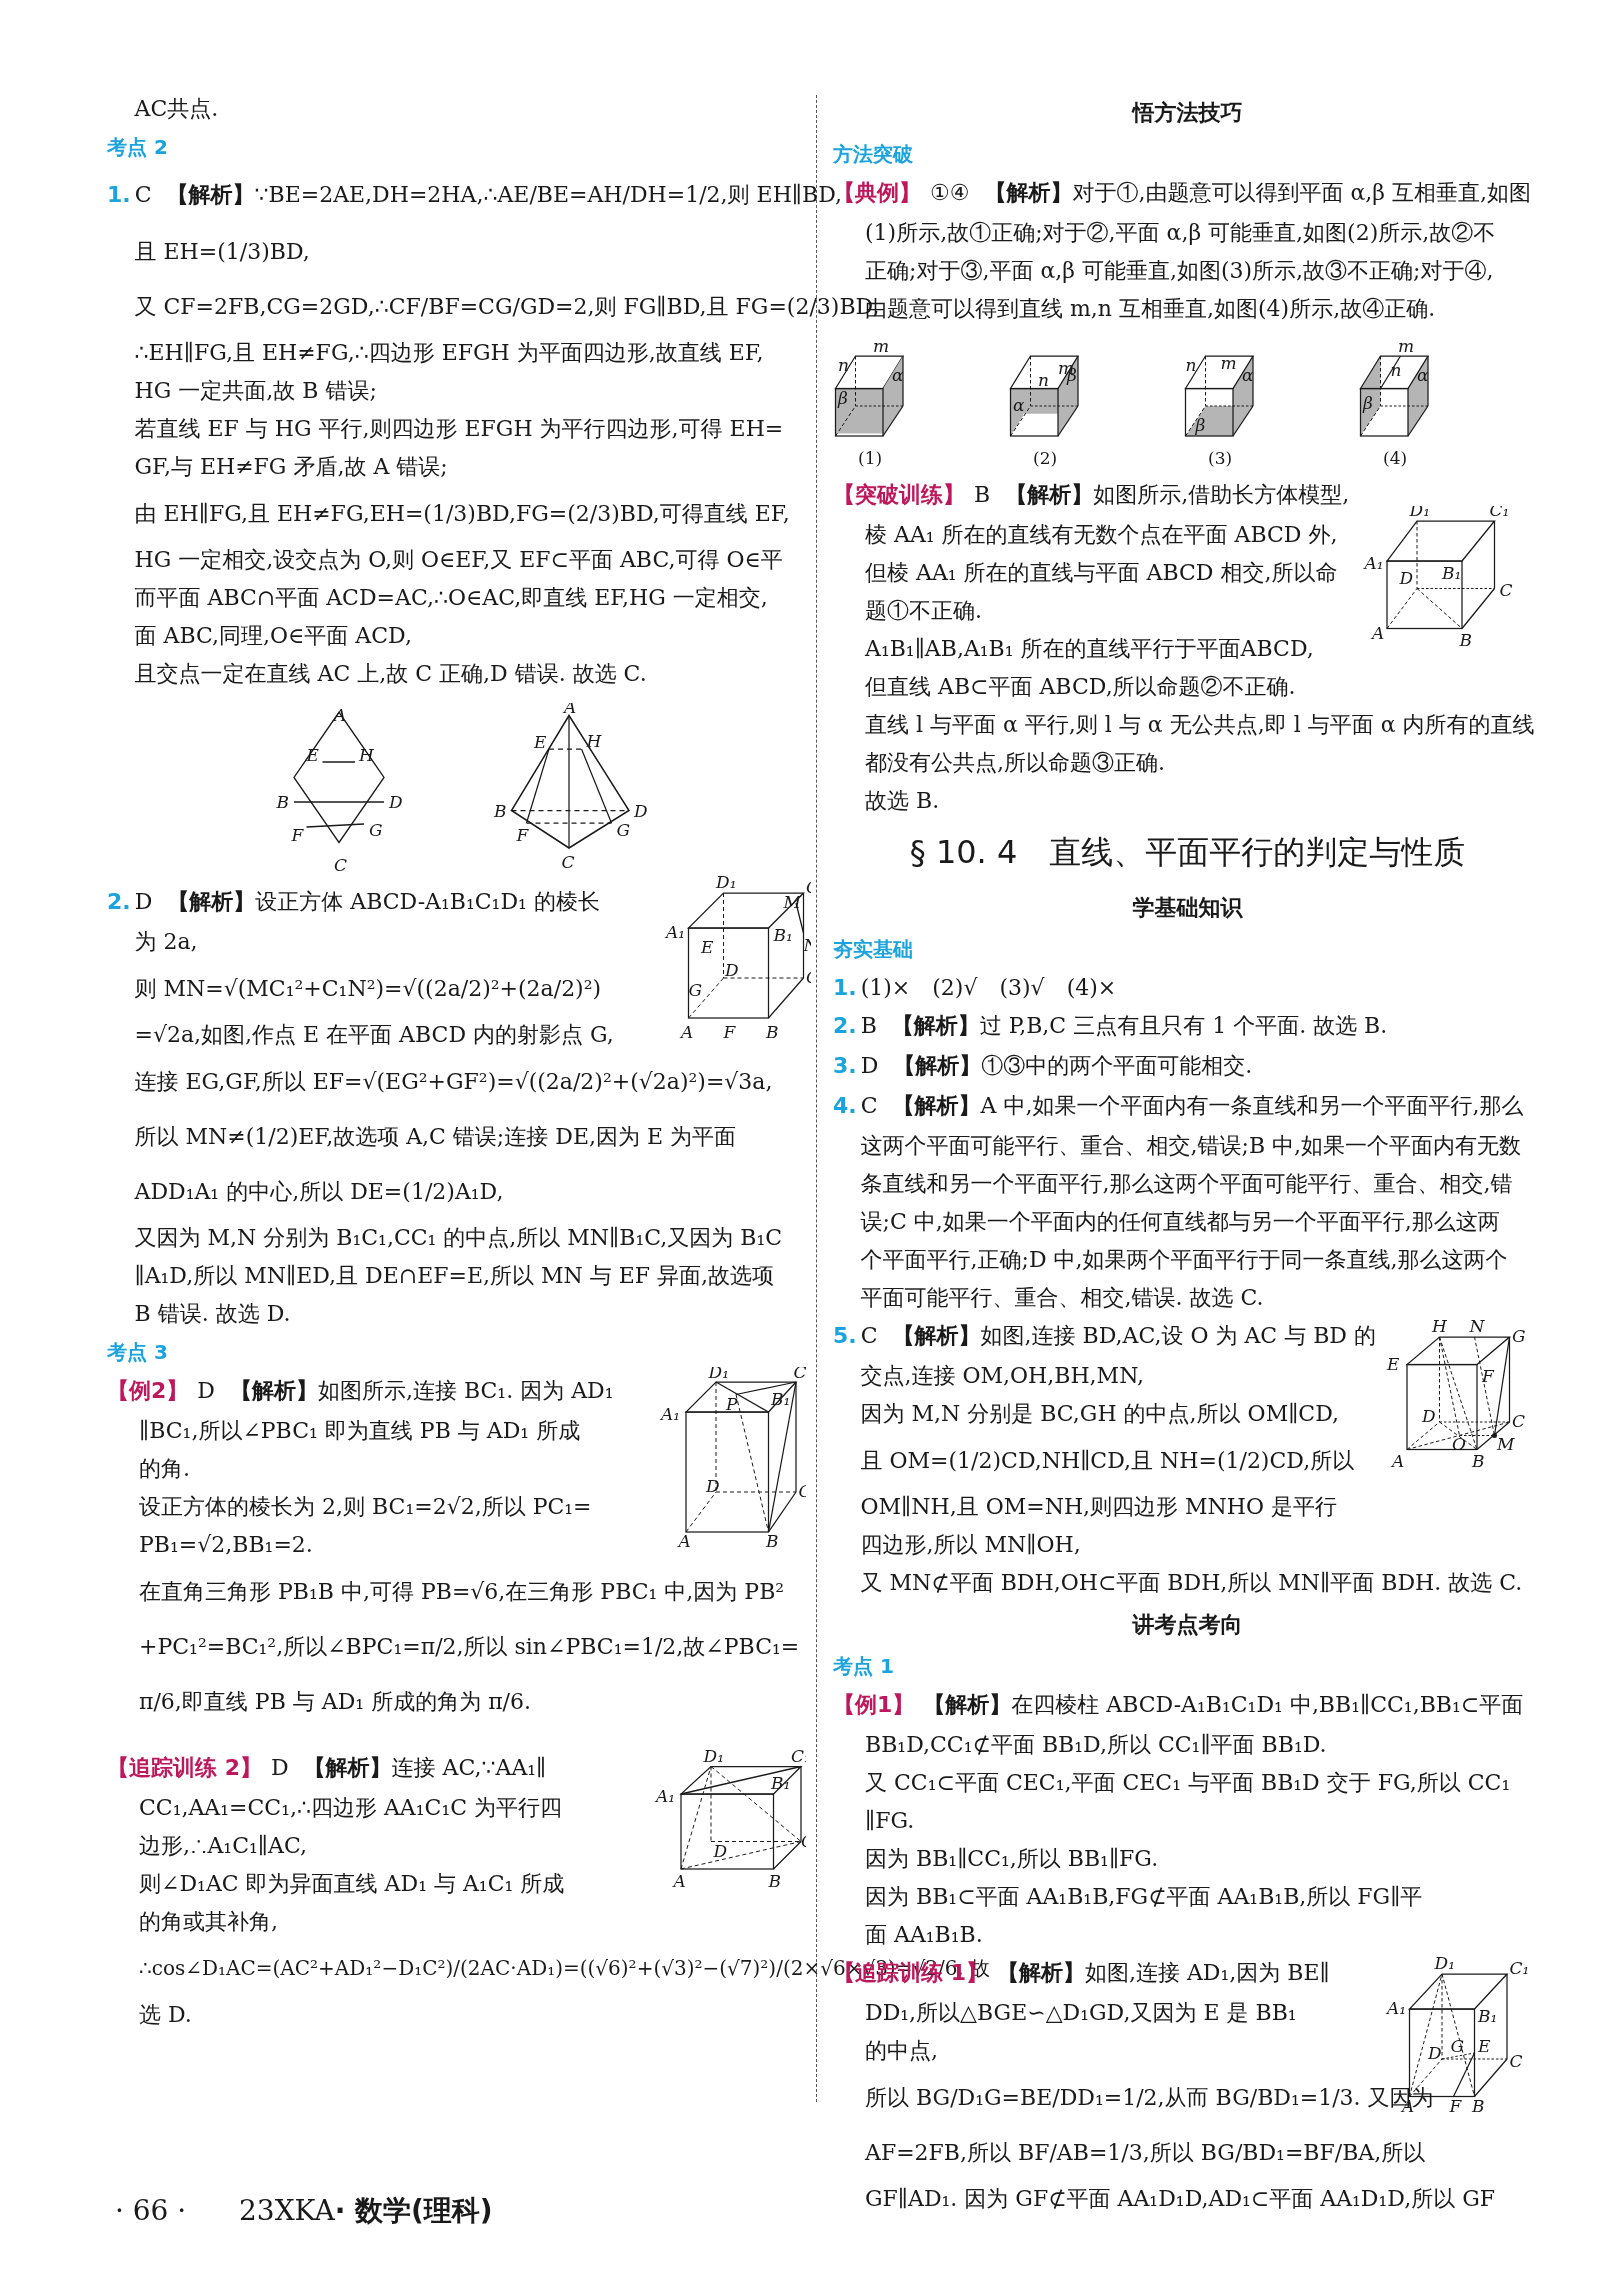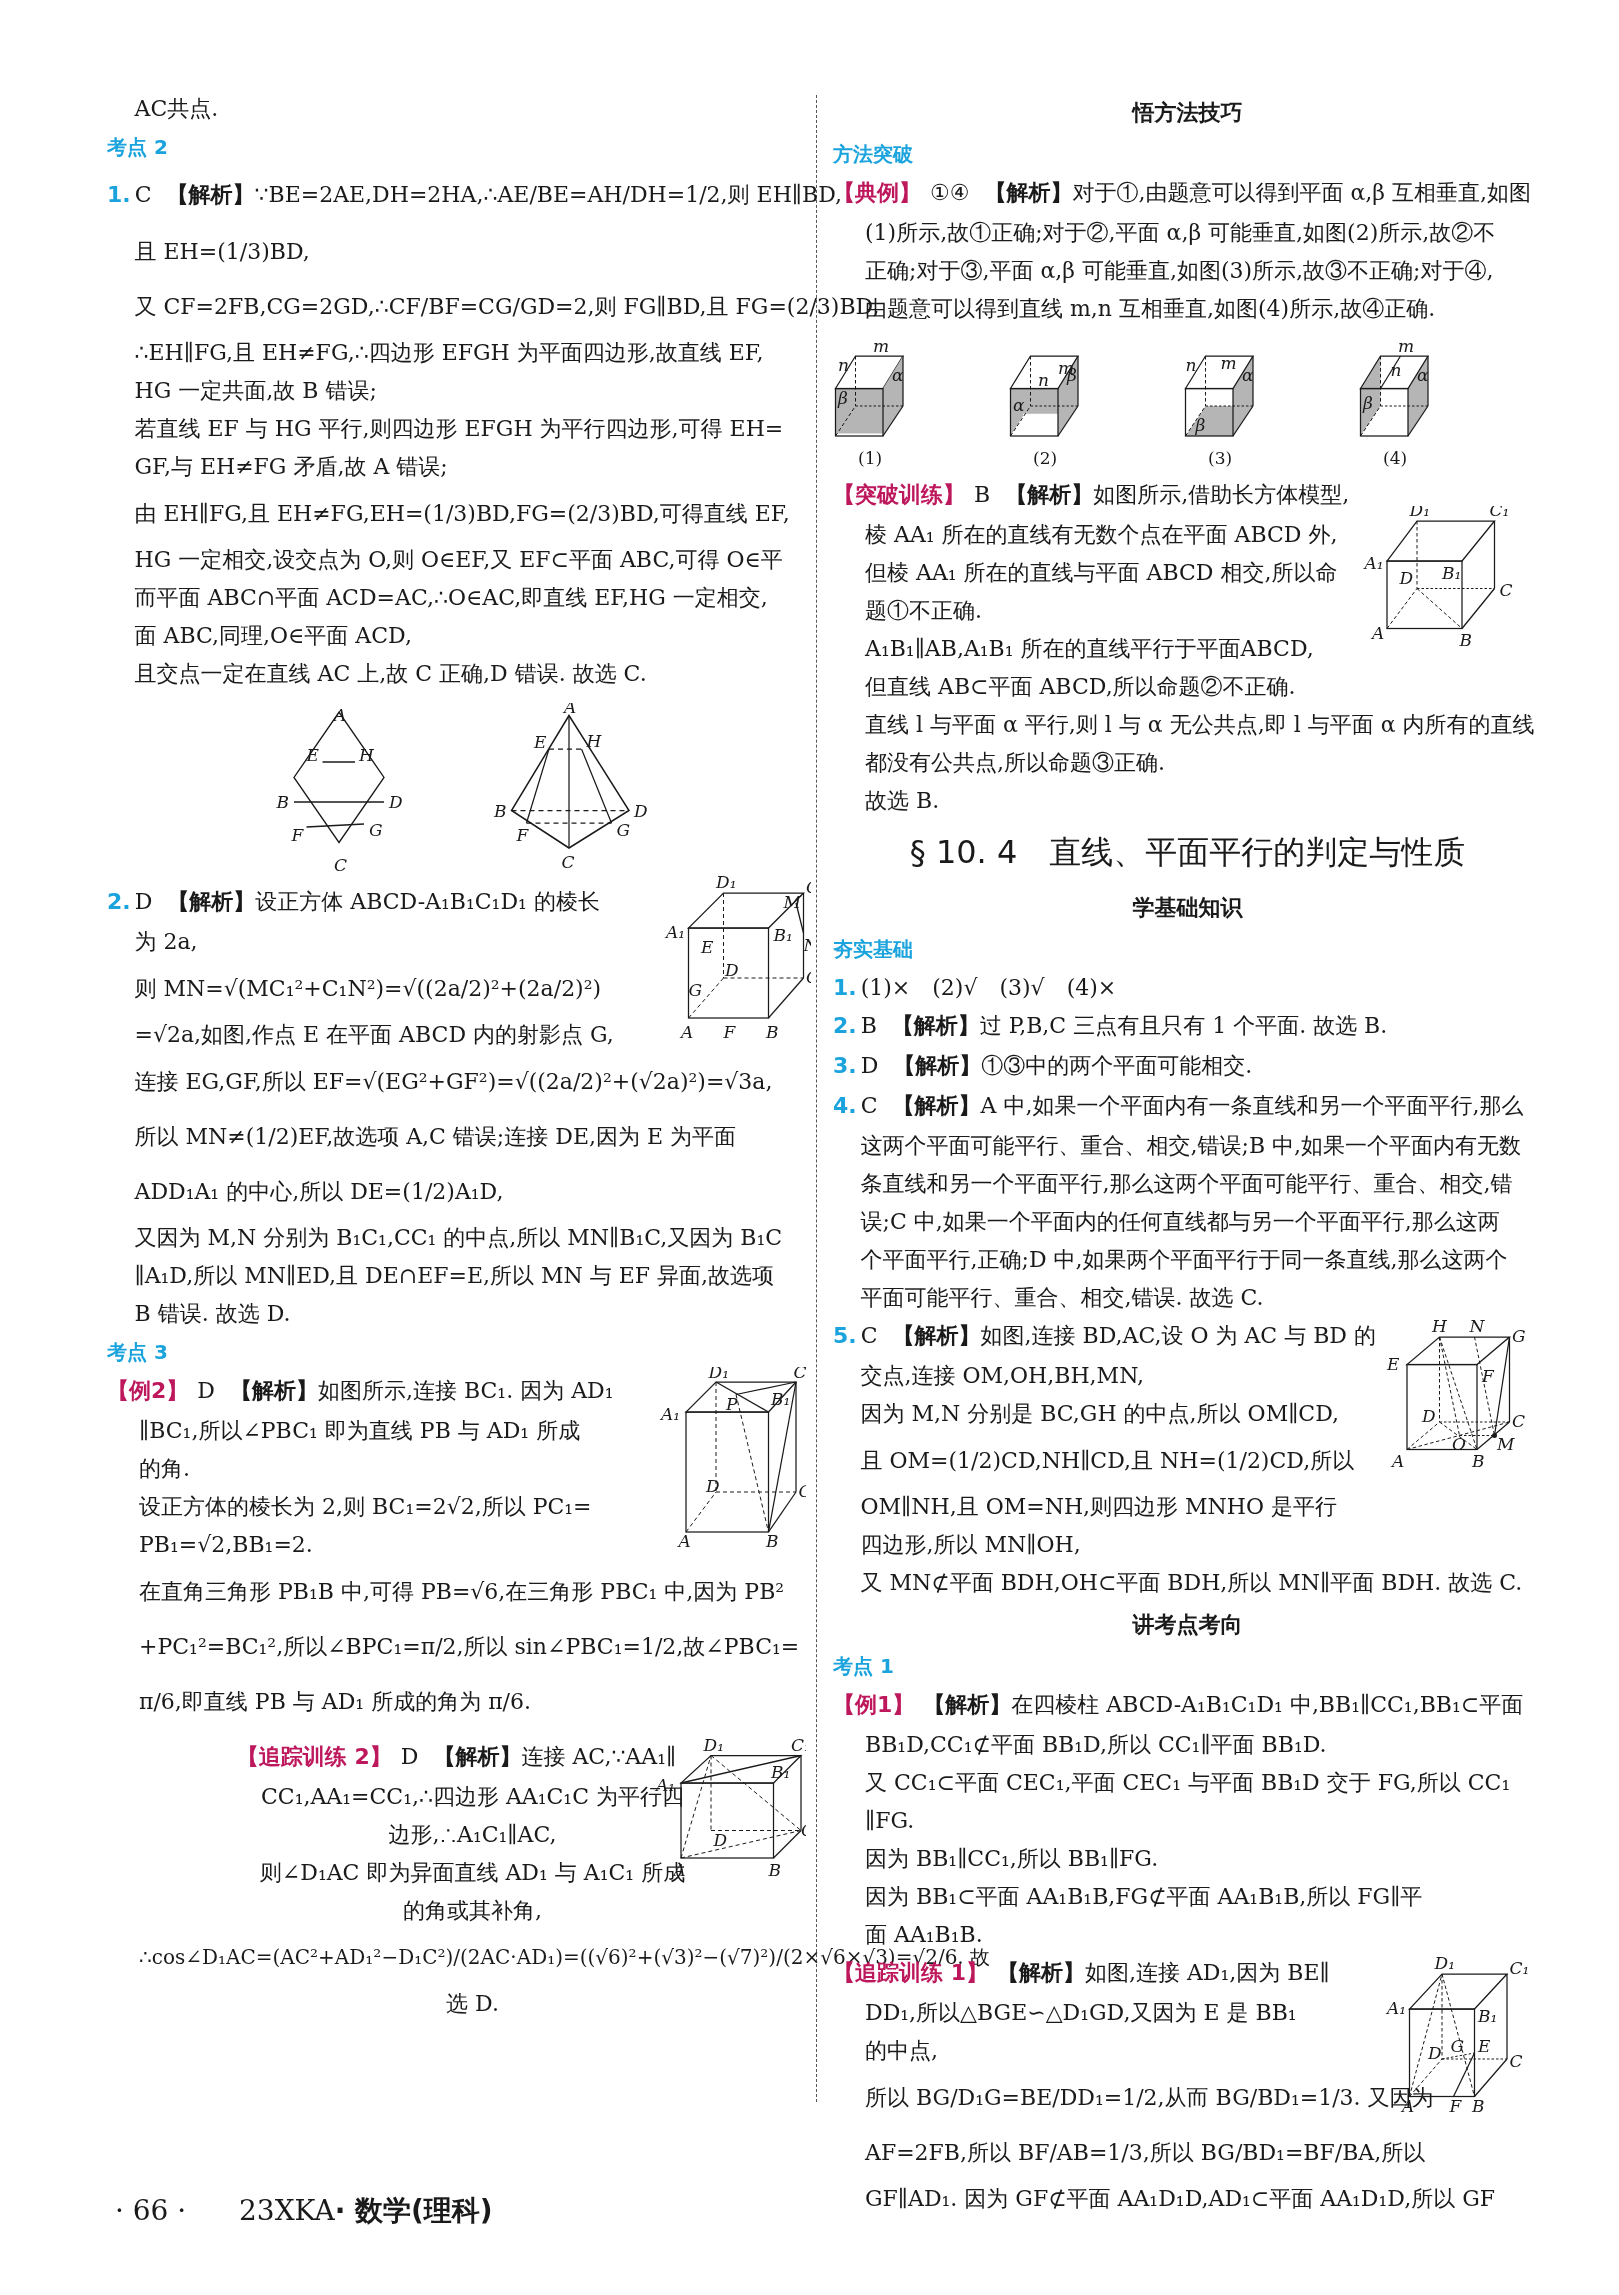--- a/index.html
+++ b/index.html
@@ -154,21 +154,21 @@
         <text x="140" y="85">P</text>
       <text x="230" y="75">B₁</text>
         <text x="10" y="105">A₁</text>
         <text x="100" y="250">D</text>
       <text x="285" y="260">C</text>
         <text x="45" y="360">A</text>
         <text x="220" y="360">B</text>
     </svg>
   </div>
 
-  <div style="position:relative; margin-top:9px;text-align:center;">
+  <div style="position:relative; margin-top:20px;">
     <div class="line"><span class="tag">【追踪训练 2】</span><span class="ans">D</span><span class="jx">【解析】</span><span>连接 AC,∵AA₁∥</span></div>
     <div class="line ind2">CC₁,AA₁=CC₁,∴四边形 AA₁C₁C 为平行四</div>
     <div class="line ind2">边形,∴A₁C₁∥AC,</div>
     <div class="line ind2">则∠D₁AC 即为异面直线 AD₁ 与 A₁C₁ 所成</div>
     <div class="line ind2">的角或其补角,</div>
     <div class="line ind2 tall" style="font-size:20px;">∴cos∠D₁AC=(AC²+AD₁²−D₁C²)/(2AC·AD₁)=((√6)²+(√3)²−(√7)²)/(2×√6×√3)=√2/6. 故</div>
     <div class="line ind2">选 D.</div>
     <svg class="fig-inline" style="left:544px; top:-5px;" width="155" height="150" viewBox="0 0 310 300">
       <polygon points="60,100 245,100 300,45 120,45" fill="none" stroke="#1a1a1a" stroke-width="2.5"></polygon>
       <rect x="60" y="100" width="185" height="150" fill="none" stroke="#1a1a1a" stroke-width="2.5"></rect>

